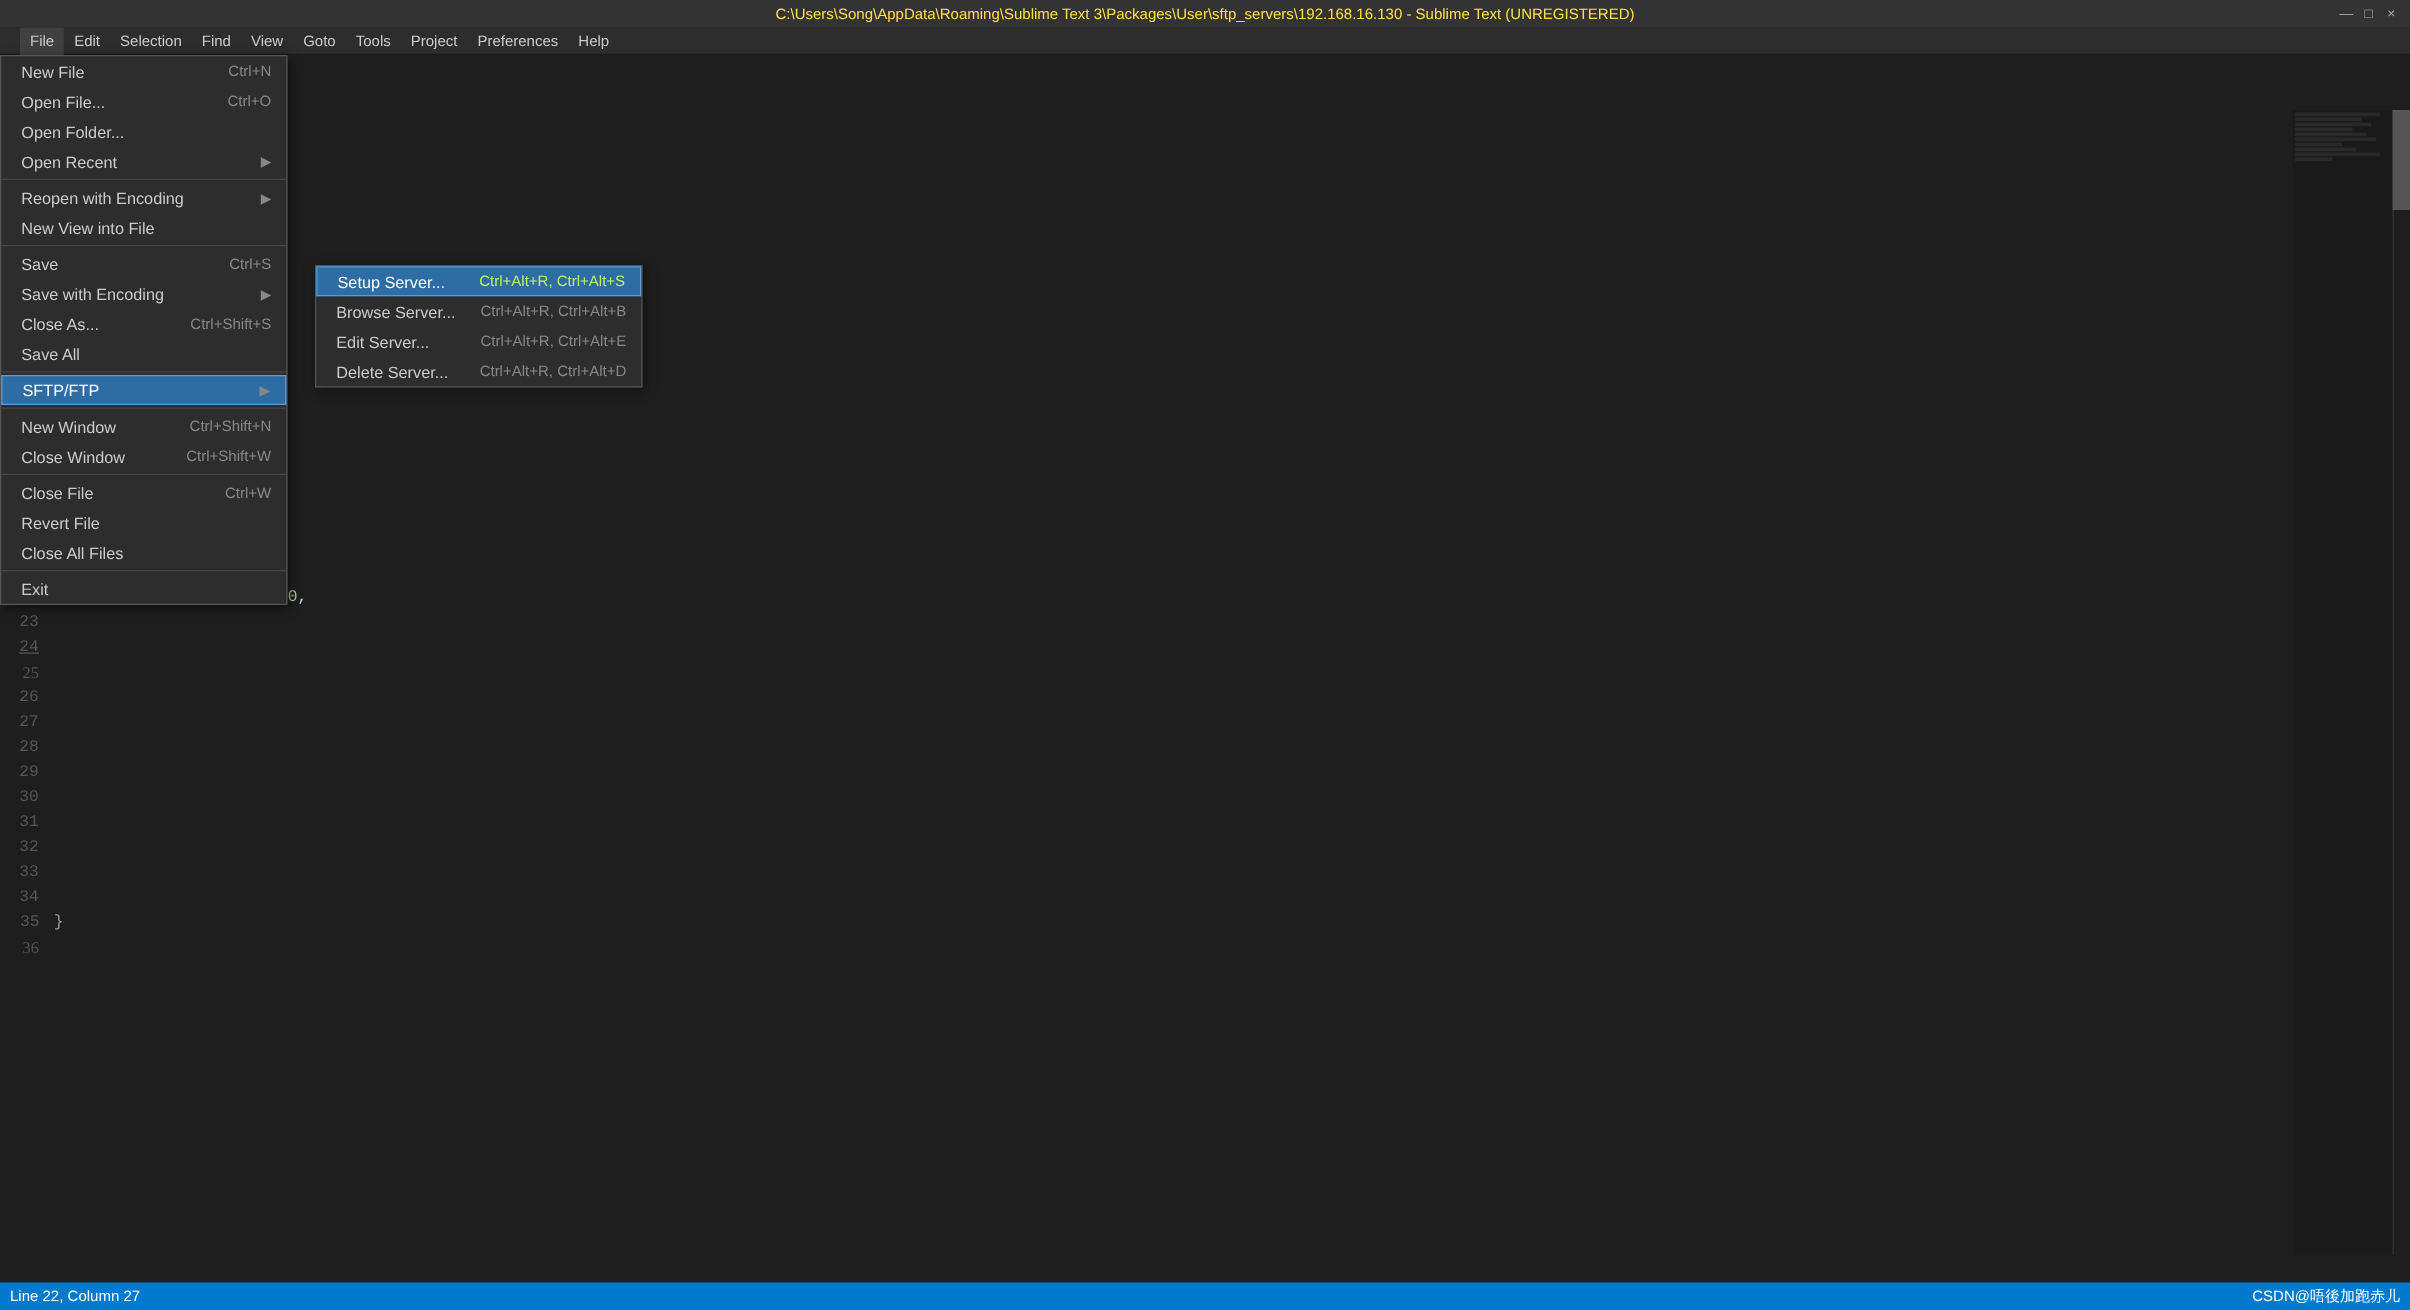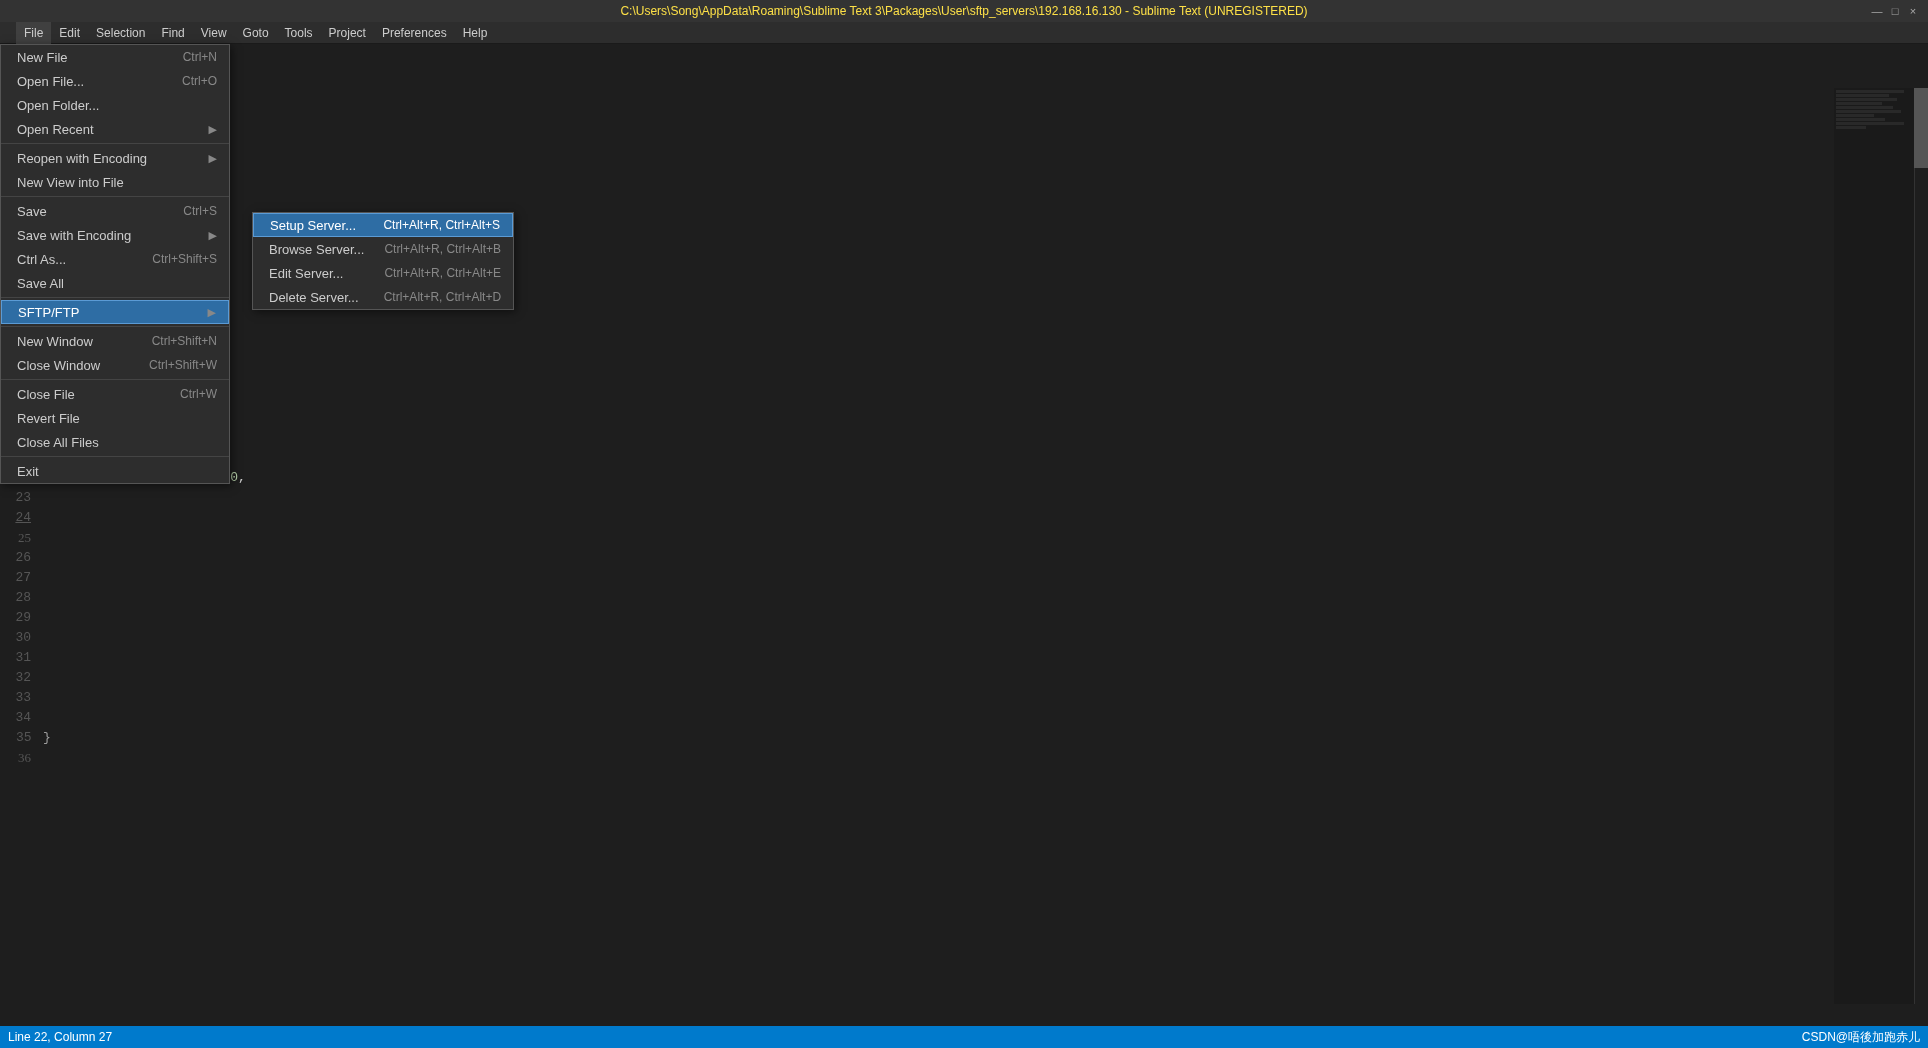--- a/index.html
+++ b/index.html
@@ -347,21 +347,21 @@
     <div class="menu-separator"></div>
     <div class="menu-item">
       <span>Save</span>
       <span class="shortcut">Ctrl+S</span>
     </div>
     <div class="menu-item">
       <span>Save with Encoding</span>
       <span class="arrow">▶</span>
     </div>
     <div class="menu-item">
-      <span>Ctrl As...</span>
+      <span>Close As...</span>
       <span class="shortcut">Ctrl+Shift+S</span>
     </div>
     <div class="menu-item">
       <span>Save All</span>
     </div>
     <div class="menu-separator"></div>
     <div class="menu-item highlighted">
       <span>SFTP/FTP</span>
       <span class="arrow">▶</span>
     </div>
@@ -387,21 +387,21 @@
     </div>
     <div class="menu-separator"></div>
     <div class="menu-item">
       <span>Exit</span>
     </div>
   </div>
 
   <div class="sftp-submenu" style="top: 168px; left: 232px; margin-left: 20px;">
     <div class="menu-item highlighted">
       <span>Setup Server...</span>
-      <span class="shortcut" style="color:#ffffff;">Ctrl+Alt+R, Ctrl+Alt+S</span>
+      <span class="shortcut" style="color:#bef264;">Ctrl+Alt+R, Ctrl+Alt+S</span>
     </div>
     <div class="menu-item">
       <span>Browse Server...</span>
       <span class="shortcut">Ctrl+Alt+R, Ctrl+Alt+B</span>
     </div>
     <div class="menu-item">
       <span>Edit Server...</span>
       <span class="shortcut">Ctrl+Alt+R, Ctrl+Alt+E</span>
     </div>
     <div class="menu-item">

